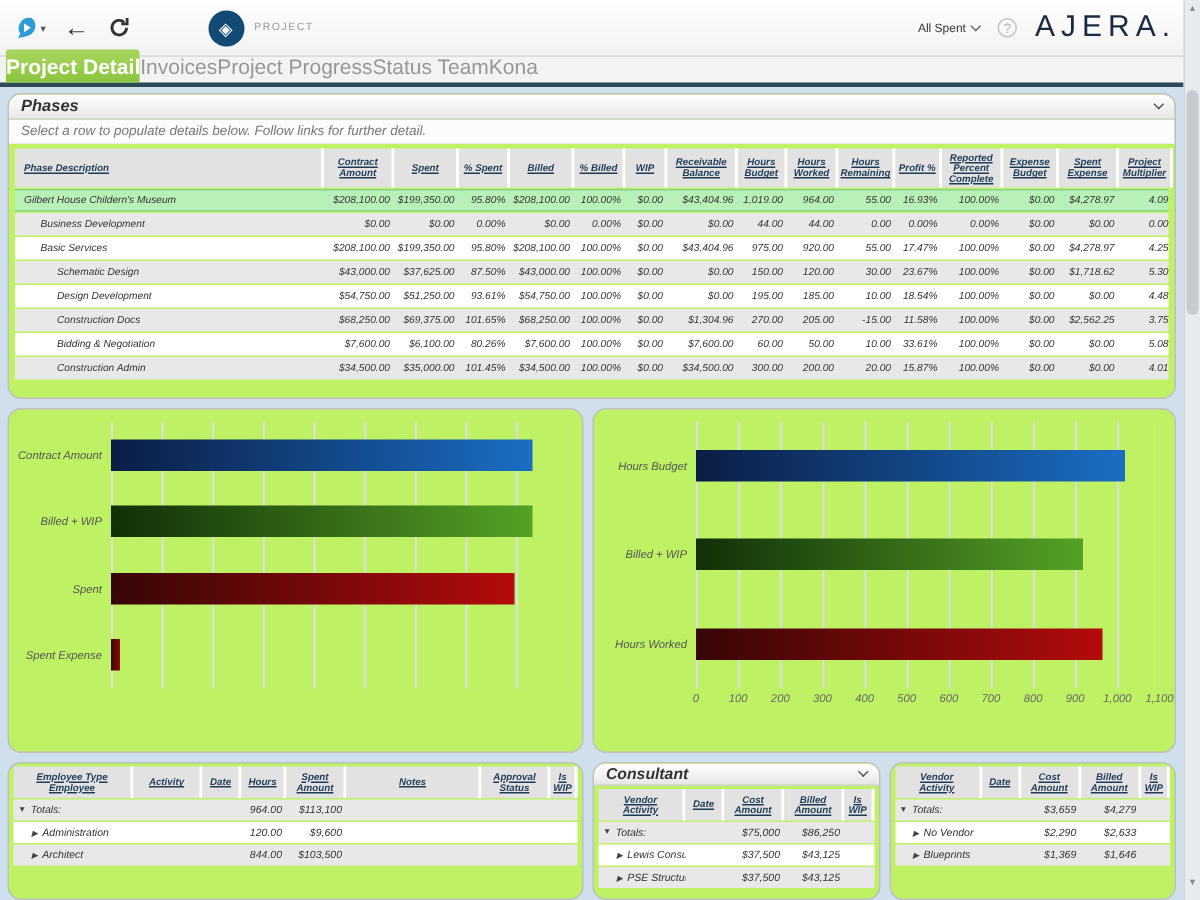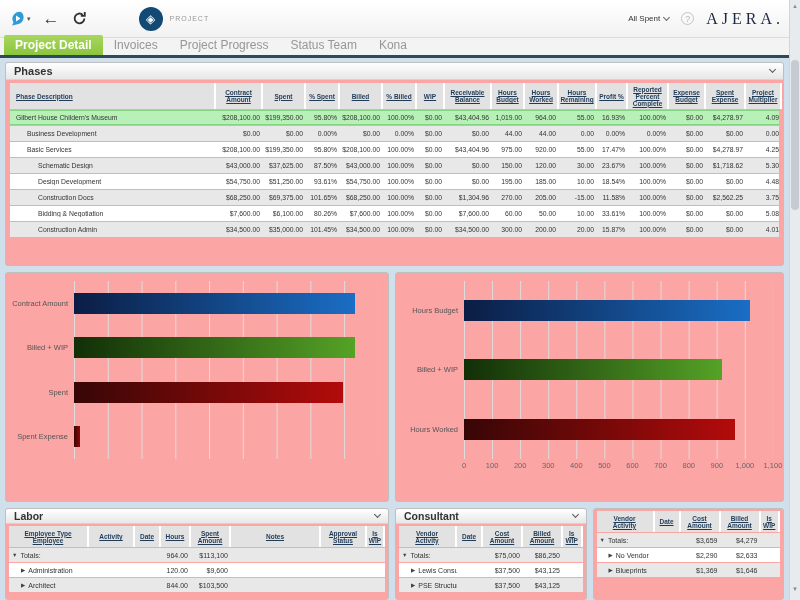--- a/index.html
+++ b/index.html
@@ -18,29 +18,29 @@
   .project-block { display:flex; align-items:center; margin-left:52px; gap:7px; }
   .project-badge { width:24px; height:24px; border-radius:50%; background:#134a75; color:#fff;
     display:flex; align-items:center; justify-content:center; font-size:12px; }
   .project-label { font-size:7px; color:#999; letter-spacing:1px; }
   .project-title { font-size:14px; color:#222; font-weight:bold; white-space:nowrap; }
   .topbar-right { margin-left:auto; display:flex; align-items:center; gap:12px; }
   .all-tabs { font-size:8px; color:#333; display:flex; align-items:center; gap:4px; cursor:pointer; }
   .chev { display:inline-block; width:5px; height:5px; border-right:1.5px solid #666; border-bottom:1.5px solid #666; transform:rotate(45deg); margin-top:-3px; }
   .help-badge { width:13px; height:13px; border-radius:50%; border:1px solid #c4c4c4; color:#b5b5b5;
     font-size:9px; display:flex; align-items:center; justify-content:center; }
-  .logo { font-family:Liberation Serif, serif; font-size:16px; letter-spacing:4px; color:#1b2940; }
+  .logo { font-family:Liberation Sans, sans-serif; font-size:20px; letter-spacing:4px; color:#1b2940; }
   
   .tabbar { height:17px; background:#f3f3f3; display:flex; align-items:flex-end; padding-left:4px; }
-  .tab { font-size:12px; color:#979797; padding:3px 11px 3px; cursor:pointer; white-space:nowrap; }
+  .tab { font-size:14px; color:#979797; padding:3px 0 3px; cursor:pointer; white-space:nowrap; }
   .tab.active { background:linear-gradient(#a8d65d,#8bc53f); color:#fff; font-weight:bold; border-radius:2px 2px 0 0; }
   .tab-underline { height:3px; background:#2d4a56; }
   
   .content { padding:4px 16px 0 5px; }
-  .panel { background:#fca5a5; border:1px solid #bfbfbf; border-radius:3px; overflow:hidden; }
+  .panel { background:#bef264; border:1px solid #bfbfbf; border-radius:9px; overflow:hidden;font-style:italic; }
   .panel-head { height:17px; background:linear-gradient(#ffffff,#e7e7e7); border-bottom:1px solid #d4d4d4;
     display:flex; align-items:center; padding:0 8px; font-size:11px; font-weight:bold; color:#333; }
   .panel-head .chev { margin-left:auto; border-color:#555; }
   
   .phases-panel { height:204px; }
   .phases-sub { font-size:9px; color:#777; padding:2px 8px 3px; background:#fcfcfc; border-bottom:1px solid #eee; }
   .ptable-head { display:flex; margin:3px 4px 0; }
   .pth { background:#e2e2e2; border-right:2px solid #fff; min-height:26px; padding:1px;
     display:flex; align-items:center; justify-content:center; text-align:center;
     font-size:6.5px; font-weight:bold; color:#1f3b57; text-decoration:underline; white-space:pre-line; cursor:pointer; flex:0 0 auto; }
@@ -134,20 +134,21 @@
   </div>
 <div class="tab-underline"></div>
 
 <div class="content">
 
   <div class="panel phases-panel">
     <div class="panel-head">
       <span>Phases</span>
       <span class="chev"></span>
     </div>
+    <div class="phases-sub">Select a row to populate details below. Follow links for further detail.</div>
     <div>
         <div class="ptable-head">
           <span class="pth first" style="width: 206px;">Phase Description</span>
           <span class="pth" style="width: 47px;">Contract
 Amount</span>
           <span class="pth" style="width: 43px;">Spent</span>
           <span class="pth" style="width: 34px;">% Spent</span>
           <span class="pth" style="width: 43px;">Billed</span>
           <span class="pth" style="width: 34px;">% Billed</span>
           <span class="pth" style="width: 28px;">WIP</span>
@@ -377,24 +378,20 @@
             <span style="left: 81.8182%;">900</span>
             <span style="left: 90.9091%;">1,000</span>
             <span style="left: 100%;">1,100</span>
           </div>
       </div>
     </div>
   </div>
 
   <div class="bottom-row">
     <div class="panel mini-panel labor">
-      <div class="panel-head mini-head">
-        <span>Labor</span>
-        <span class="chev"></span>
-      </div>
       <div id="labor-table">
           <div class="mtable-head">
             <span class="mth" style="width: 80px;">Employee Type
 Employee</span>
             <span class="mth" style="width: 46px;">Activity</span>
             <span class="mth" style="width: 26px;">Date</span>
             <span class="mth" style="width: 30px;">Hours</span>
             <span class="mth" style="width: 40px;">Spent
 Amount</span>
             <span class="mth" style="flex: 1 1 auto;">Notes</span>

